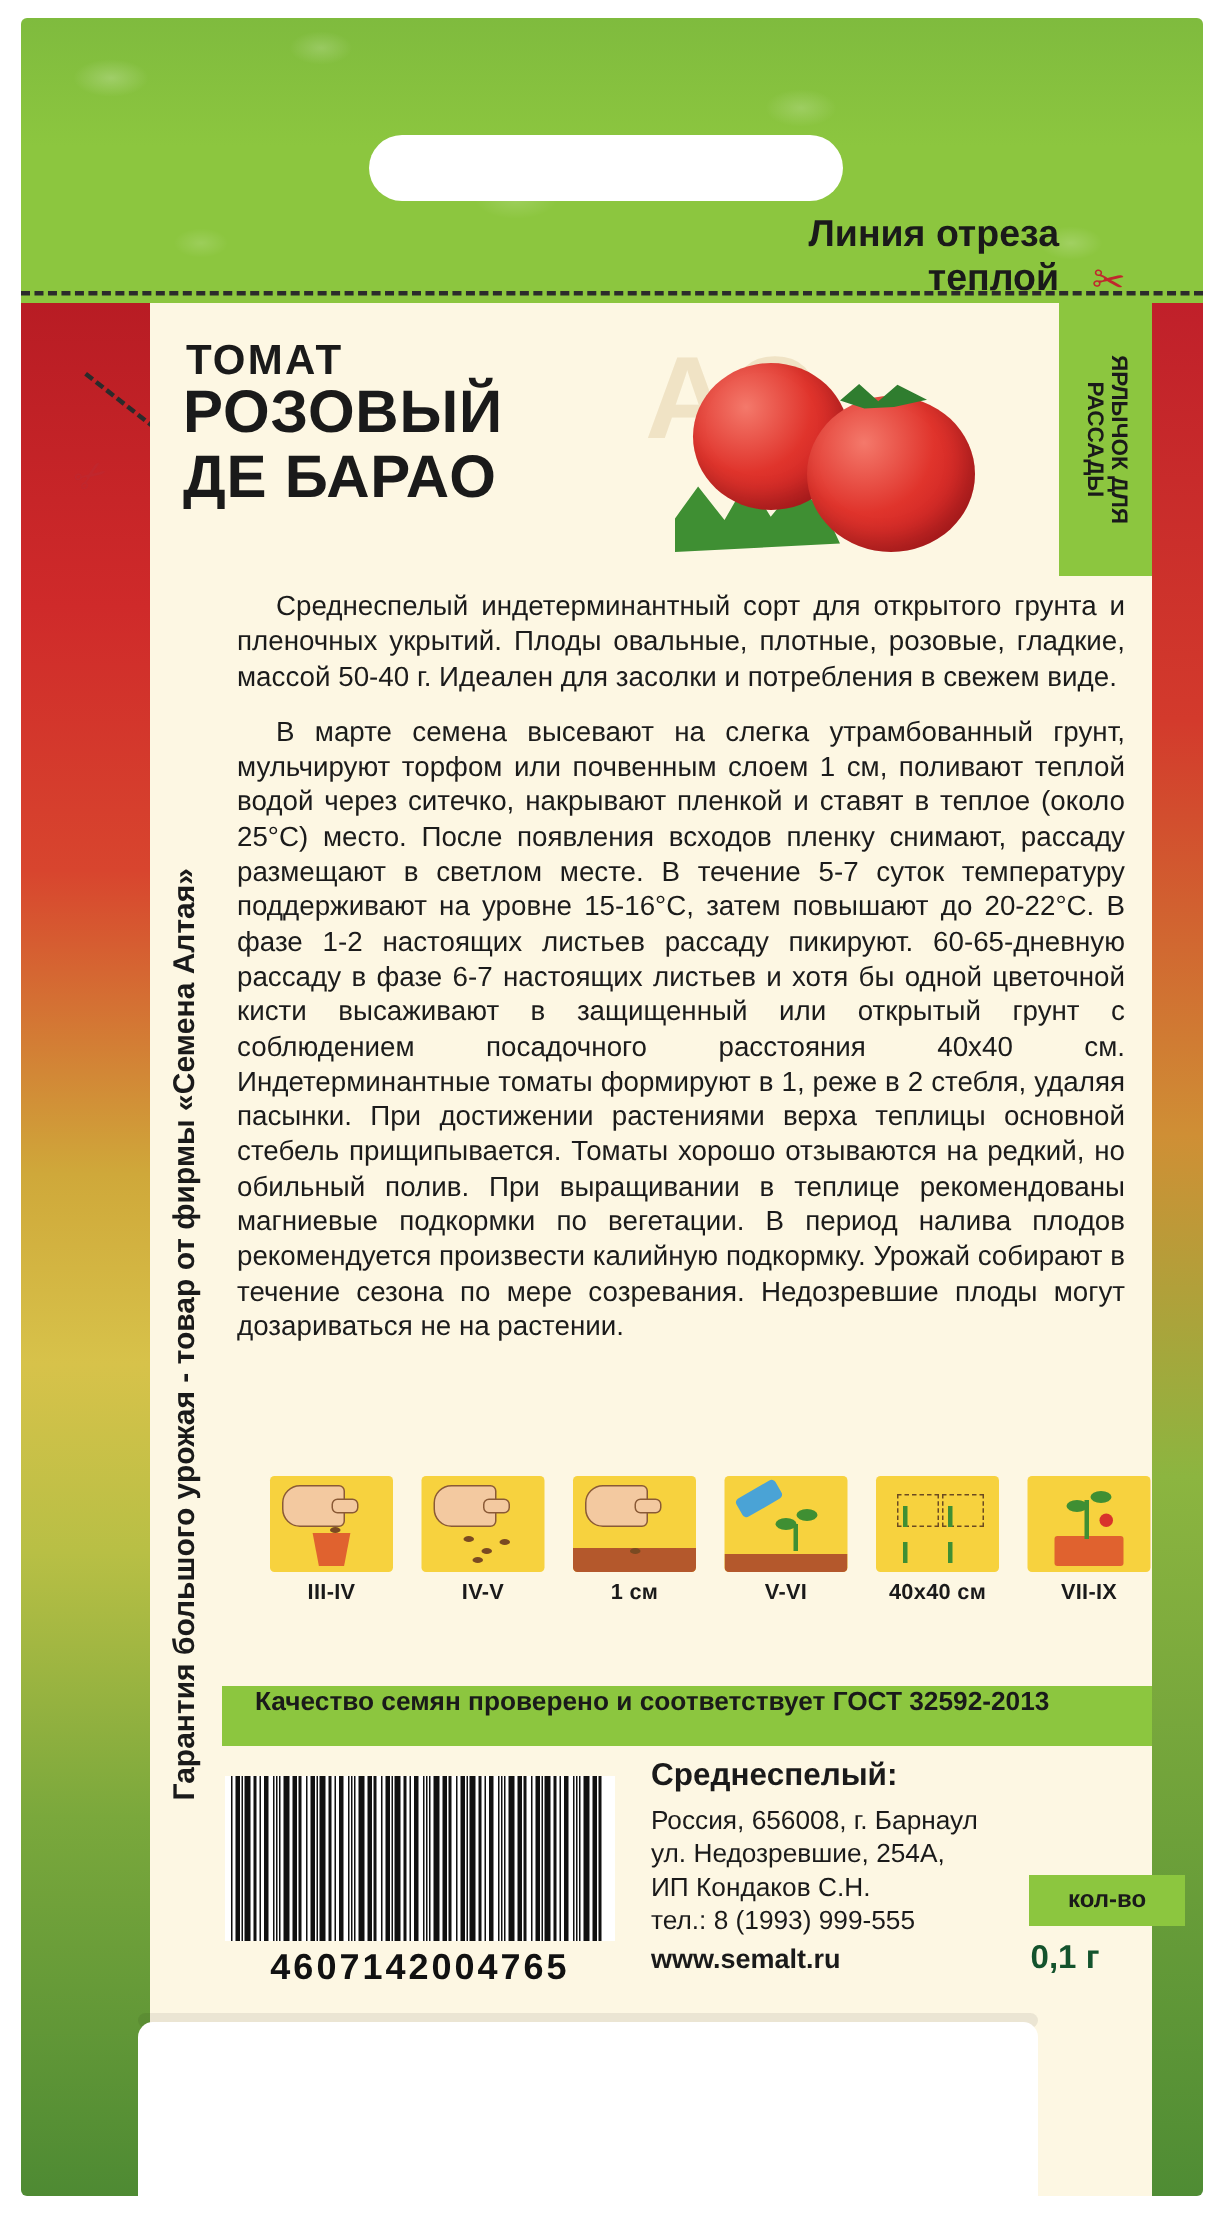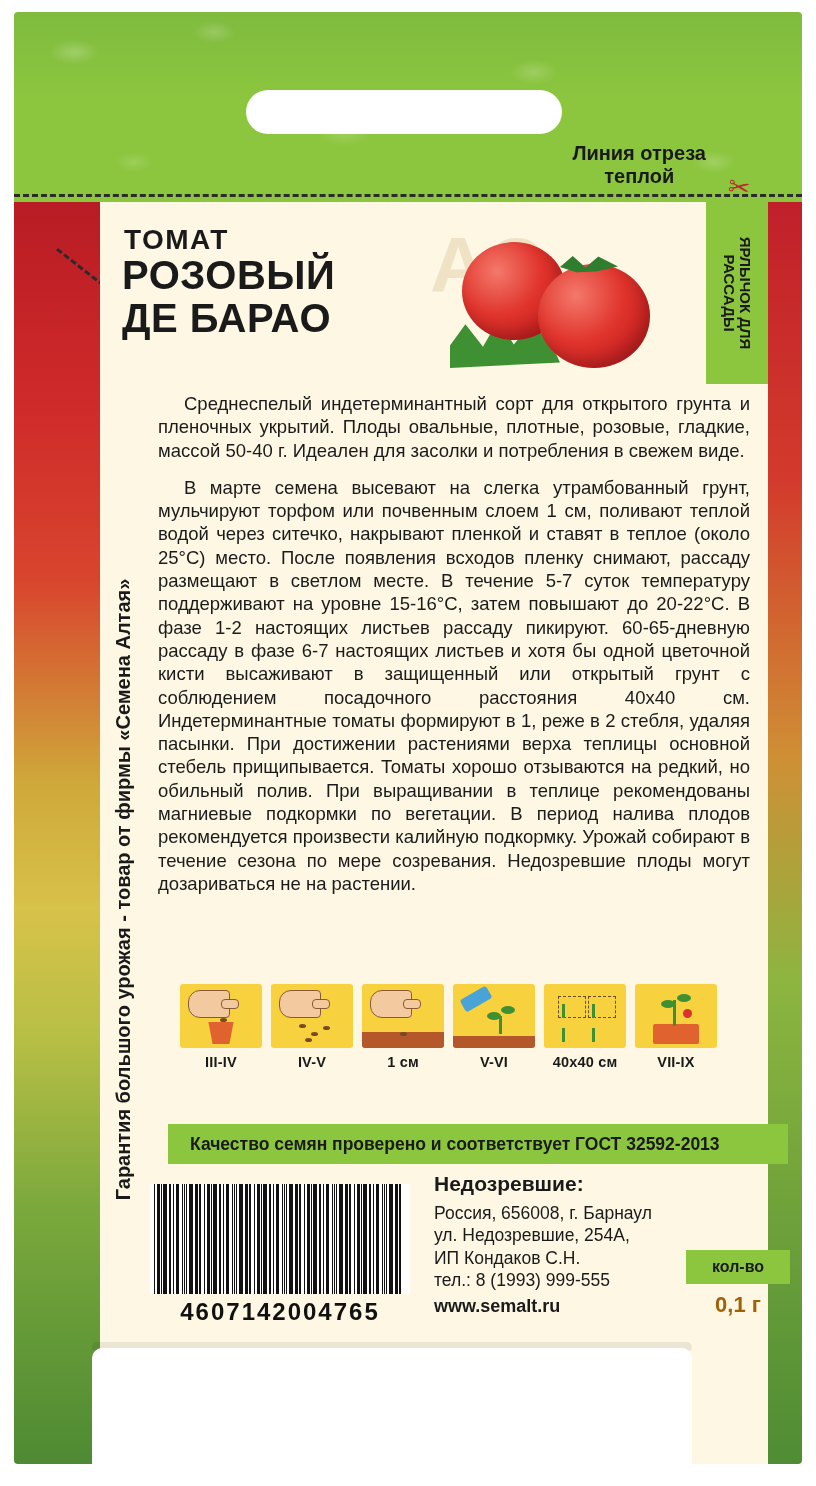--- a/index.html
+++ b/index.html
@@ -30,21 +30,21 @@
   .photo-left{position:absolute;left:0;top:190px;width:86px;height:1262px;
     background:linear-gradient(180deg,#b81c24 0%,#cf2a2a 16%,#d8452e 30%,#cfa83a 46%,#d7c24a 56%,#b8bf45 66%,#7aa83c 80%,#4e8a33 100%);}
   .photo-right{position:absolute;right:0;top:190px;width:34px;height:1262px;
     background:linear-gradient(180deg,#c0202a 0%,#d33a2c 22%,#cf8f35 44%,#8cb540 62%,#4f8c34 100%);}
 
   
   .sheet{position:absolute;left:86px;top:190px;width:668px;height:1262px;background:#fdf7e3;}
 
   
   .tearline{position:absolute;left:0;top:182px;width:788px;height:0;border-top:3px dashed #2b2b2b;}
-  .tear-label{position:absolute;right:96px;top:130px;text-align:center;font-size:20px;font-weight:bold;color:#1a1a1a;line-height:1.15;}
+  .tear-label{position:absolute;right:96px;top:130px;text-align:right;font-size:25px;font-weight:bold;color:#1a1a1a;line-height:1.15;}
   .scissors-top{position:absolute;right:52px;top:160px;font-size:26px;color:#c0272d;transform:rotate(8deg);}
   .scissors-left{position:absolute;left:36px;top:290px;font-size:26px;color:#c0272d;transform:rotate(-35deg);}
   .diag-dash{position:absolute;left:44px;top:236px;width:130px;height:0;border-top:3px dashed #2b2b2b;transform:rotate(38deg);transform-origin:left top;}
 
   
   .header{position:absolute;left:86px;top:190px;width:668px;height:182px;background:#fdf7e3;overflow:hidden;}
   .ghost{position:absolute;left:330px;top:18px;font-size:78px;font-weight:bold;color:#f0e3c5;letter-spacing:1px;white-space:nowrap;}
   .crop-title{position:absolute;left:24px;top:22px;font-size:28px;font-weight:bold;color:#1a1a1a;letter-spacing:1.5px;}
   .variety{position:absolute;left:22px;top:52px;font-size:40px;font-weight:bold;color:#1a1a1a;line-height:1.08;letter-spacing:.5px;}
 
@@ -66,49 +66,49 @@
   .lstrip span{display:block;transform:rotate(-90deg);white-space:nowrap;font-size:20px;font-weight:bold;color:#1a1a1a;}
 
   
   .content{position:absolute;left:134px;top:372px;width:620px;height:1010px;}
 
   .para{margin:0 18px 14px 10px;font-size:18.5px;line-height:1.26;color:#1b1b1b;text-align:justify;}
   .para.first{margin-top:8px;text-indent:26px;}
   .para.second{text-indent:26px;}
 
   
-  .picto-row{position:absolute;left:32px;top:600px;width:556px;display:flex;gap:9px;}
+  .picto-row{position:absolute;left:32px;top:600px;width:556px;display:flex;gap:19px;}
   .picto{width:82px;}
   .picto .box{width:82px;height:64px;background:#f7d23e;border-radius:3px;position:relative;overflow:hidden;}
   .picto .cap{text-align:center;font-size:14.5px;font-weight:bold;color:#1a1a1a;margin-top:6px;letter-spacing:.2px;}
 
   .hand{position:absolute;left:8px;top:6px;width:40px;height:26px;background:#f3c9a0;border:1.5px solid #8a5a36;border-radius:12px 4px 4px 12px;}
   .hand:after{content:"";position:absolute;right:-10px;top:8px;width:16px;height:8px;background:#f3c9a0;border:1.5px solid #8a5a36;border-radius:4px;}
   .pot{position:absolute;left:26px;bottom:4px;width:30px;height:22px;background:#e0622f;clip-path:polygon(8% 0,92% 0,78% 100%,22% 100%);}
   .soil{position:absolute;left:0;bottom:0;width:82px;height:16px;background:#b4582c;}
   .seed{position:absolute;width:7px;height:4px;background:#7a4a22;border-radius:50%;}
   .trowel{position:absolute;left:8px;top:8px;width:30px;height:14px;background:#4aa3d6;border-radius:3px;transform:rotate(-30deg);}
   .sprout{position:absolute;bottom:14px;width:3px;height:18px;background:#3f8f33;}
   .sproutleaf{position:absolute;width:14px;height:8px;background:#3f8f33;border-radius:50% 50% 50% 50%;}
   .planter{position:absolute;left:18px;bottom:4px;width:46px;height:20px;background:#e0622f;border-radius:2px;}
   .dashcell{position:absolute;border:1.5px dashed #6b4a22;}
 
   
-  .gost{position:absolute;left:134px;top:1112px;width:620px;height:40px;background:#8cc63f;display:flex;align-items:center;margin-left:20px;}
+  .gost{position:absolute;left:134px;top:1112px;width:620px;height:40px;background:#8cc63f;display:flex;align-items:flex-start;}
   .gost span{margin-left:22px;font-size:17.5px;font-weight:bold;color:#1a1a1a;}
 
   
   .produced{position:absolute;left:420px;top:1160px;width:280px;}
   .produced .h{font-size:21px;font-weight:bold;color:#1a1a1a;margin-bottom:6px;}
   .produced .l{font-size:17.5px;color:#1a1a1a;line-height:1.28;}
   .produced .site{font-size:18px;font-weight:bold;color:#1a1a1a;margin-top:4px;}
 
   
   .qty-head{position:absolute;left:672px;top:1238px;width:104px;height:34px;background:#8cc63f;display:flex;align-items:center;justify-content:center;font-size:16px;font-weight:bold;color:#1a1a1a;}
-  .qty-val{position:absolute;left:672px;top:1280px;width:104px;text-align:center;font-size:22px;font-weight:bold;color:#a16207;}
+  .qty-val{position:absolute;left:644px;top:1280px;width:104px;text-align:center;font-size:22px;font-weight:bold;color:#14532d;}
 
   
   .barcode{position:absolute;left:136px;top:1172px;width:260px;height:110px;background:#fff;}
   .barcode .bars{position:absolute;inset:0;}
   .barcode .bars i{position:absolute;top:0;bottom:0;background:#111;}
   .bcnum{position:absolute;left:136px;top:1286px;width:260px;text-align:center;font-size:24px;font-weight:bold;color:#111;letter-spacing:2px;}
 
   
   .tray{position:absolute;left:78px;top:1336px;width:600px;height:116px;background:#ffffff;border-radius:10px 10px 0 0;}
   .tray-shadow{position:absolute;left:78px;top:1330px;width:600px;height:10px;background:rgba(0,0,0,.07);border-radius:6px;}
@@ -233,21 +233,21 @@
         </div>
 
       </div>
     </div>
 
     <div class="gost">
       <span>Качество семян проверено и соответствует ГОСТ 32592-2013</span>
     </div>
 
     <div class="produced">
-      <div class="h">Недозревшие:</div>
+      <div class="h">Среднеспелый:</div>
       <div class="l">Россия, 656008, г. Барнаул</div>
       <div class="l">ул. Недозревшие, 254А,</div>
       <div class="l">ИП Кондаков С.Н.</div>
       <div class="l">тел.: 8 (1993) 999-555</div>
       <div class="site">www.semalt.ru</div>
     </div>
 
     <div class="qty-head">кол-во</div>
     <div class="qty-val">0,1 г</div>
 

